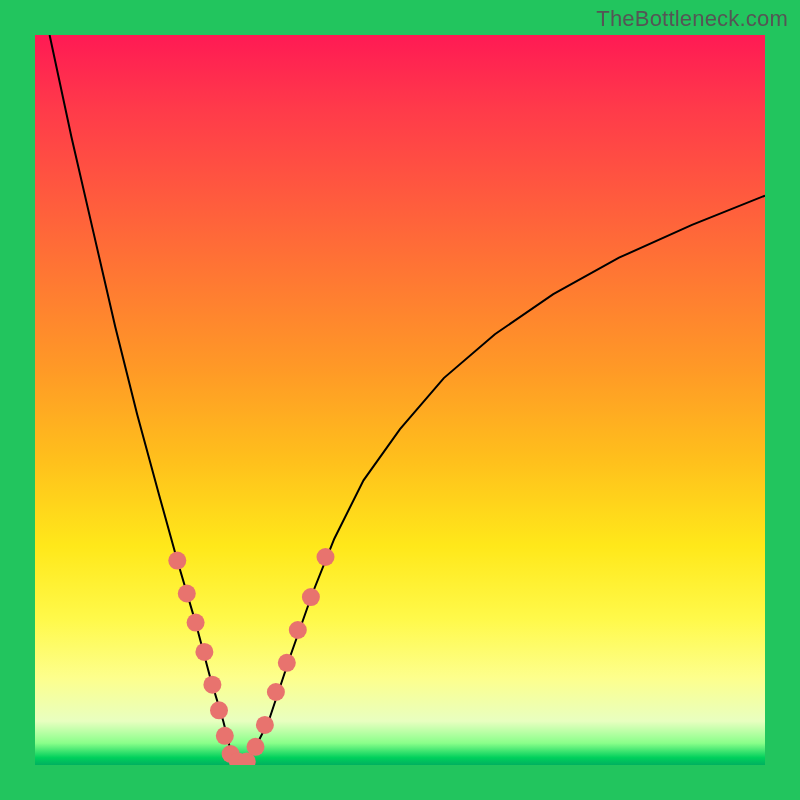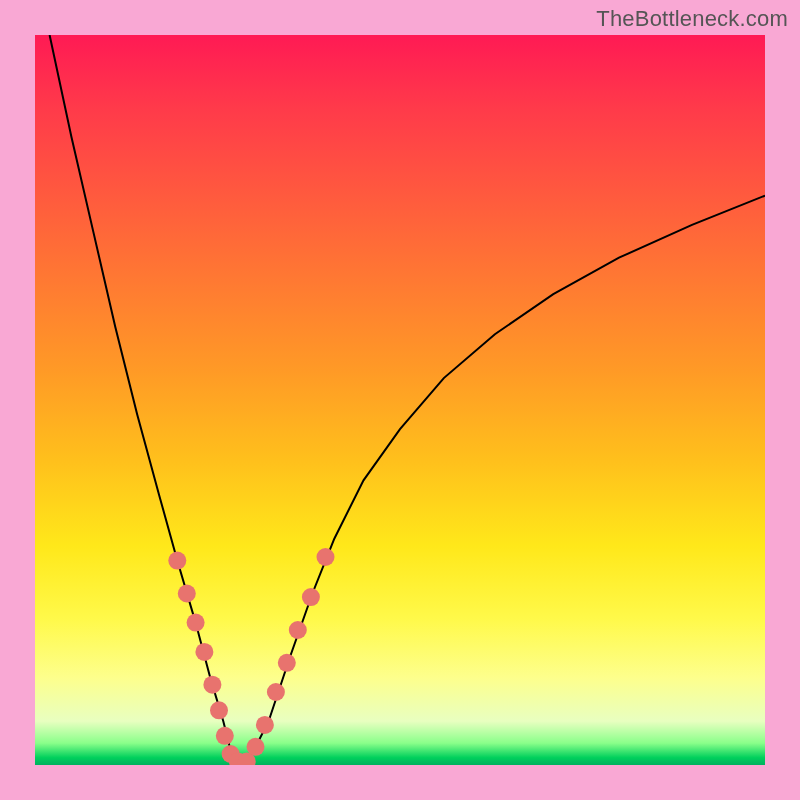--- a/index.html
+++ b/index.html
@@ -10,21 +10,21 @@
     overflow: hidden;
     background: #000;
     font-family: Arial, Helvetica, sans-serif;
   }
   .frame {
     position: absolute;
     left: 0;
     top: 0;
     width: 800px;
     height: 800px;
-    background: #f9a8d4;
+    background: #22c55e;
   }
   .plot-area {
     position: absolute;
     left: 35px;
     top: 35px;
     width: 730px;
     height: 730px;
     overflow: hidden;
   }
   .gradient {

